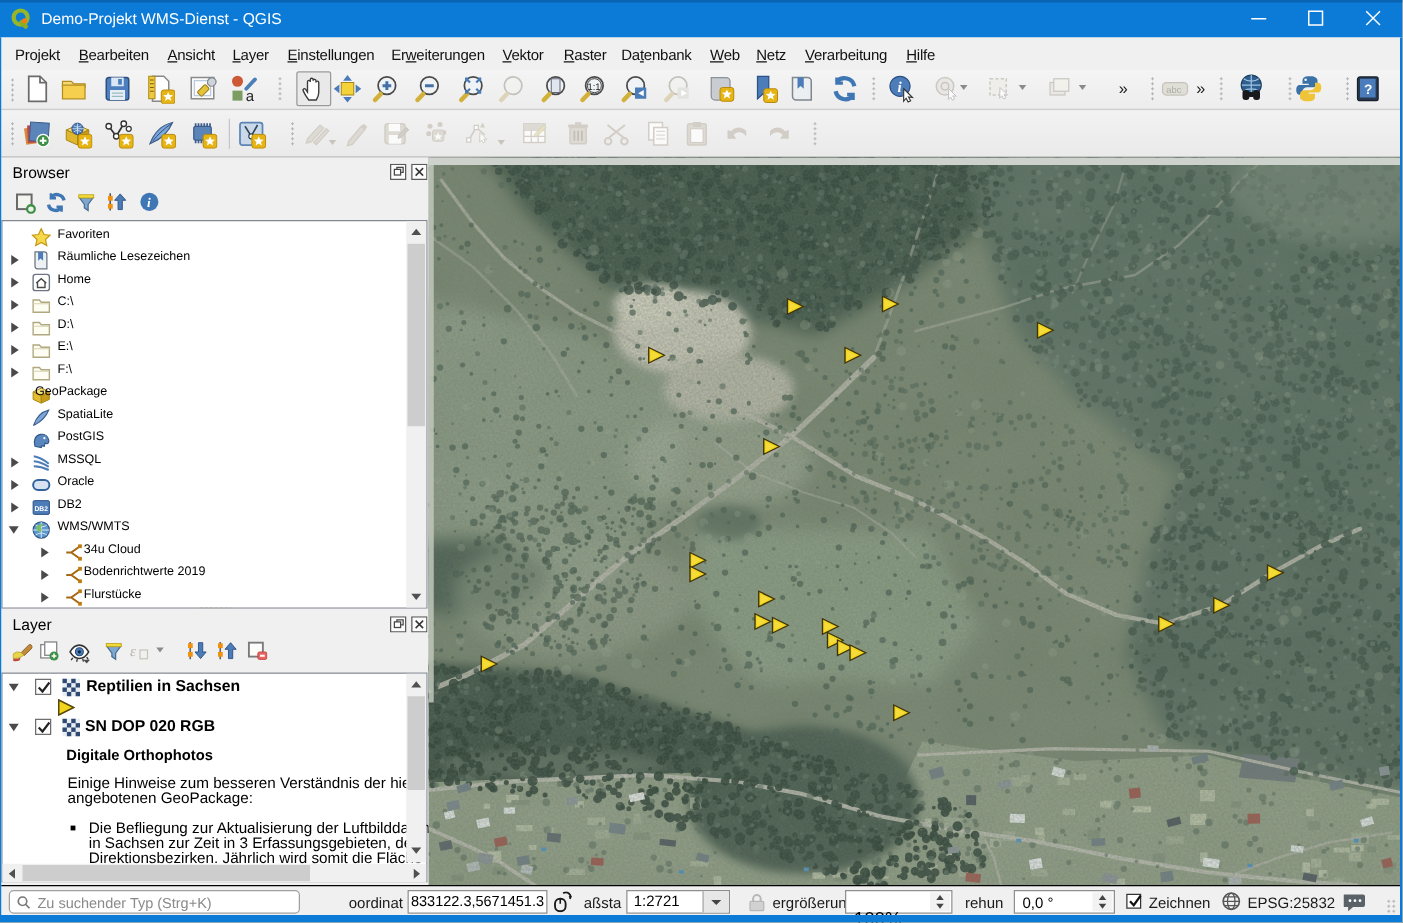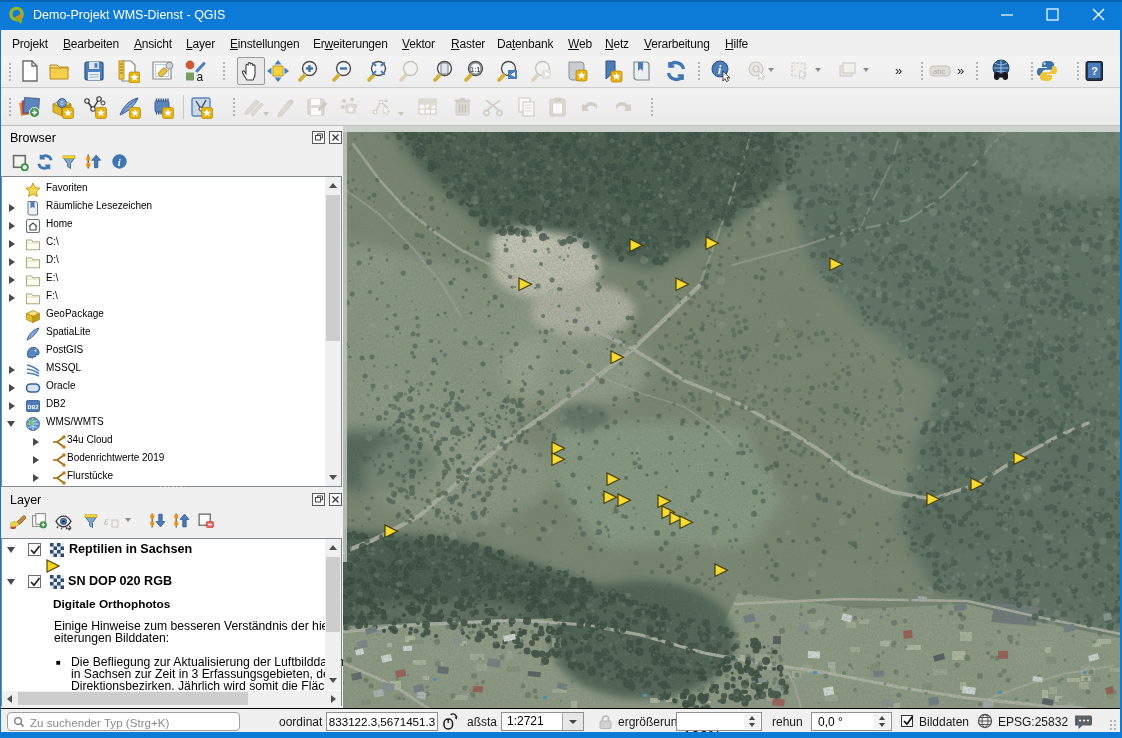--- a/index.html
+++ b/index.html
@@ -456,21 +456,21 @@
       <svg class="ic" style="left:24px;top:163px" width="16" height="16" viewBox="0 0 16 16">
         <path d="M1.5,4 h5 l1.5,1.8 h6.5 v8 h-13 Z" fill="#fdfdf2" stroke="#b0a880" stroke-width="1.1"></path>
         <path d="M1.5,7 h13" stroke="#d8d2b0" stroke-width="0.8"></path>
       </svg>
       <div class="trow" style="left:45px;top:163px">F:\</div>
       <svg class="ic" style="left:24px;top:181px" width="16" height="16" viewBox="0 0 16 16">
         <path d="M1.5,5.5 L8,2.5 l6.5,3 L8,8.5 Z" fill="#f5e17a" stroke="#a8861a" stroke-width="0.8"></path>
         <path d="M1.5,5.5 v6 L8,14.5 v-6 Z" fill="#e4bc2e" stroke="#a8861a" stroke-width="0.8"></path>
         <path d="M14.5,5.5 v6 L8,14.5 v-6 Z" fill="#c79c18" stroke="#a8861a" stroke-width="0.8"></path>
       </svg>
-      <div class="trow" style="left:45px;top:181px">GeoPackage</div>
+      <div class="trow" style="left:27px;top:181px">GeoPackage</div>
       <svg class="ic" style="left:24px;top:199px" width="16" height="16" viewBox="0 0 16 16">
         <path d="M2,14 C4,8 8,3.5 14,2 C12,7 8,11 3.5,13.5 Z" fill="#7da7d8" stroke="#3c5d8a" stroke-width="0.9"></path>
       </svg>
       <div class="trow" style="left:45px;top:199px">SpatiaLite</div>
       <svg class="ic" style="left:24px;top:217px" width="16" height="16" viewBox="0 0 16 16">
         <path d="M3,13 c-1.5-4 0-9 4.5-9.5 c3.5-0.4 6,1.5 6.5,4.5 c0.3,2 -0.5,3 -1.5,3 l-1.5-0.5 -0.5,2.5 -2,-0.5 -0.5,1.5 Z" fill="#5a86be" stroke="#2f5587" stroke-width="0.9"></path>
         <circle cx="10.5" cy="6.5" r="0.9" fill="#fff"></circle>
       </svg>
       <div class="trow" style="left:45px;top:217px">PostGIS</div>
       <div class="arr" style="left:8px;top:239px;border-top:4.5px solid transparent;border-bottom:4.5px solid transparent;border-left:6px solid #4a4a4a"></div>
@@ -609,21 +609,21 @@
         <rect x="4.5" y="4.5" width="3.5" height="3.5" fill="#2e4a73"></rect>
         <rect x="11.5" y="4.5" width="3.5" height="3.5" fill="#2e4a73"></rect>
         <rect x="1.0" y="8.0" width="3.5" height="3.5" fill="#2e4a73"></rect>
         <rect x="8.0" y="8.0" width="3.5" height="3.5" fill="#2e4a73"></rect>
         <rect x="4.5" y="11.5" width="3.5" height="3.5" fill="#2e4a73"></rect>
         <rect x="11.5" y="11.5" width="3.5" height="3.5" fill="#2e4a73"></rect>
       </svg>
       <div class="trow" style="left:67px;top:87px;font-weight:bold;font-size:12.6px">SN DOP 020 RGB</div>
       <div class="trow" style="left:52px;top:110px;font-weight:bold;font-size:11.8px">Digitale Orthophotos</div>
       <div class="trow" style="left:53px;top:132px;font-size:12.2px">Einige Hinweise zum besseren Verständnis der hier</div>
-      <div class="trow" style="left:53px;top:144px;font-size:12.2px">eiterungen Bilddaten:</div>
+      <div class="trow" style="left:53px;top:144px;font-size:12.2px">angebotenen GeoPackage:</div>
       <div class="trow" style="left:55px;top:171px;font-size:8px">■</div>
       <div class="trow" style="left:70px;top:168px;font-size:12.2px">Die Befliegung zur Aktualisierung der Luftbilddaten</div>
       <div class="trow" style="left:70px;top:180px;font-size:12.2px">in Sachsen zur Zeit in 3 Erfassungsgebieten, den</div>
       <div class="trow" style="left:70px;top:192px;font-size:12.2px">Direktionsbezirken. Jährlich wird somit die Fläche</div>
       <div class="sb" style="left:324px;top:52px;width:16px;height:151px"></div>
       <div class="arr" style="left:328px;top:58px;border-left:4px solid transparent;border-right:4px solid transparent;border-bottom:5px solid #505050"></div>
       <div class="arr" style="left:328px;top:191px;border-left:4px solid transparent;border-right:4px solid transparent;border-top:5px solid #505050"></div>
       <div class="sbthumb" style="left:325px;top:70px;width:14px;height:75px"></div>
       <div class="sb" style="left:1px;top:204px;width:339px;height:15px"></div>
       <div class="arr" style="left:6px;top:208px;border-top:4px solid transparent;border-bottom:4px solid transparent;border-right:5px solid #505050"></div>
@@ -933,21 +933,21 @@
     <div class="spin" style="left:810px;width:81px">
       <span style="position:absolute;left:6px;top:1px;font-size:12px;line-height:16px">0,0 °</span>
       <span style="position:absolute;right:1px;top:1px;width:16px;height:15px;background:#f2f2f2"></span>
       <span style="position:absolute;right:6px;top:3px;width:0;height:0;border-left:3.5px solid transparent;border-right:3.5px solid transparent;border-bottom:4px solid #444"></span>
       <span style="position:absolute;right:6px;top:10px;width:0;height:0;border-left:3.5px solid transparent;border-right:3.5px solid transparent;border-top:4px solid #444"></span>
     </div>
     <div class="abs" style="left:900px;top:6px;width:12px;height:12px;border:1.4px solid #333;background:#fff"></div>
     <svg class="ic" style="left:901px;top:6px" width="12" height="12" viewBox="0 0 12 12">
       <path d="M2,6 l3,3.2 L10.5,1.5" fill="none" stroke="#111" stroke-width="1.8"></path>
     </svg>
-    <div class="sbtext" style="left:918px">Bilddaten</div>
+    <div class="sbtext" style="left:918px">Zeichnen</div>
     <svg class="ic" style="left:976px;top:4px" width="16" height="16" viewBox="0 0 16 16">
       <circle cx="8" cy="8" r="6.5" fill="none" stroke="#555" stroke-width="1.3"></circle>
       <ellipse cx="8" cy="8" rx="3" ry="6.5" fill="none" stroke="#555" stroke-width="1"></ellipse>
       <path d="M1.5,8 h13 M2.5,4.5 h11 M2.5,11.5 h11" stroke="#555" stroke-width="1"></path>
     </svg>
     <div class="sbtext" style="left:997px">EPSG:25832</div>
     <svg class="ic" style="left:1074px;top:5px" width="19" height="16" viewBox="0 0 19 16">
       <path d="M2,1.5 h15 a1.5,1.5 0 0 1 1.5,1.5 v7 a1.5,1.5 0 0 1 -1.5,1.5 h-8 l-4,3.5 v-3.5 h-3 a1.5,1.5 0 0 1 -1.5,-1.5 v-7 a1.5,1.5 0 0 1 1.5,-1.5 Z" transform="translate(-1.5,0)" fill="#5a6268"></path>
       <circle cx="5" cy="6.5" r="1.1" fill="#fff"></circle>
       <circle cx="9" cy="6.5" r="1.1" fill="#fff"></circle>

